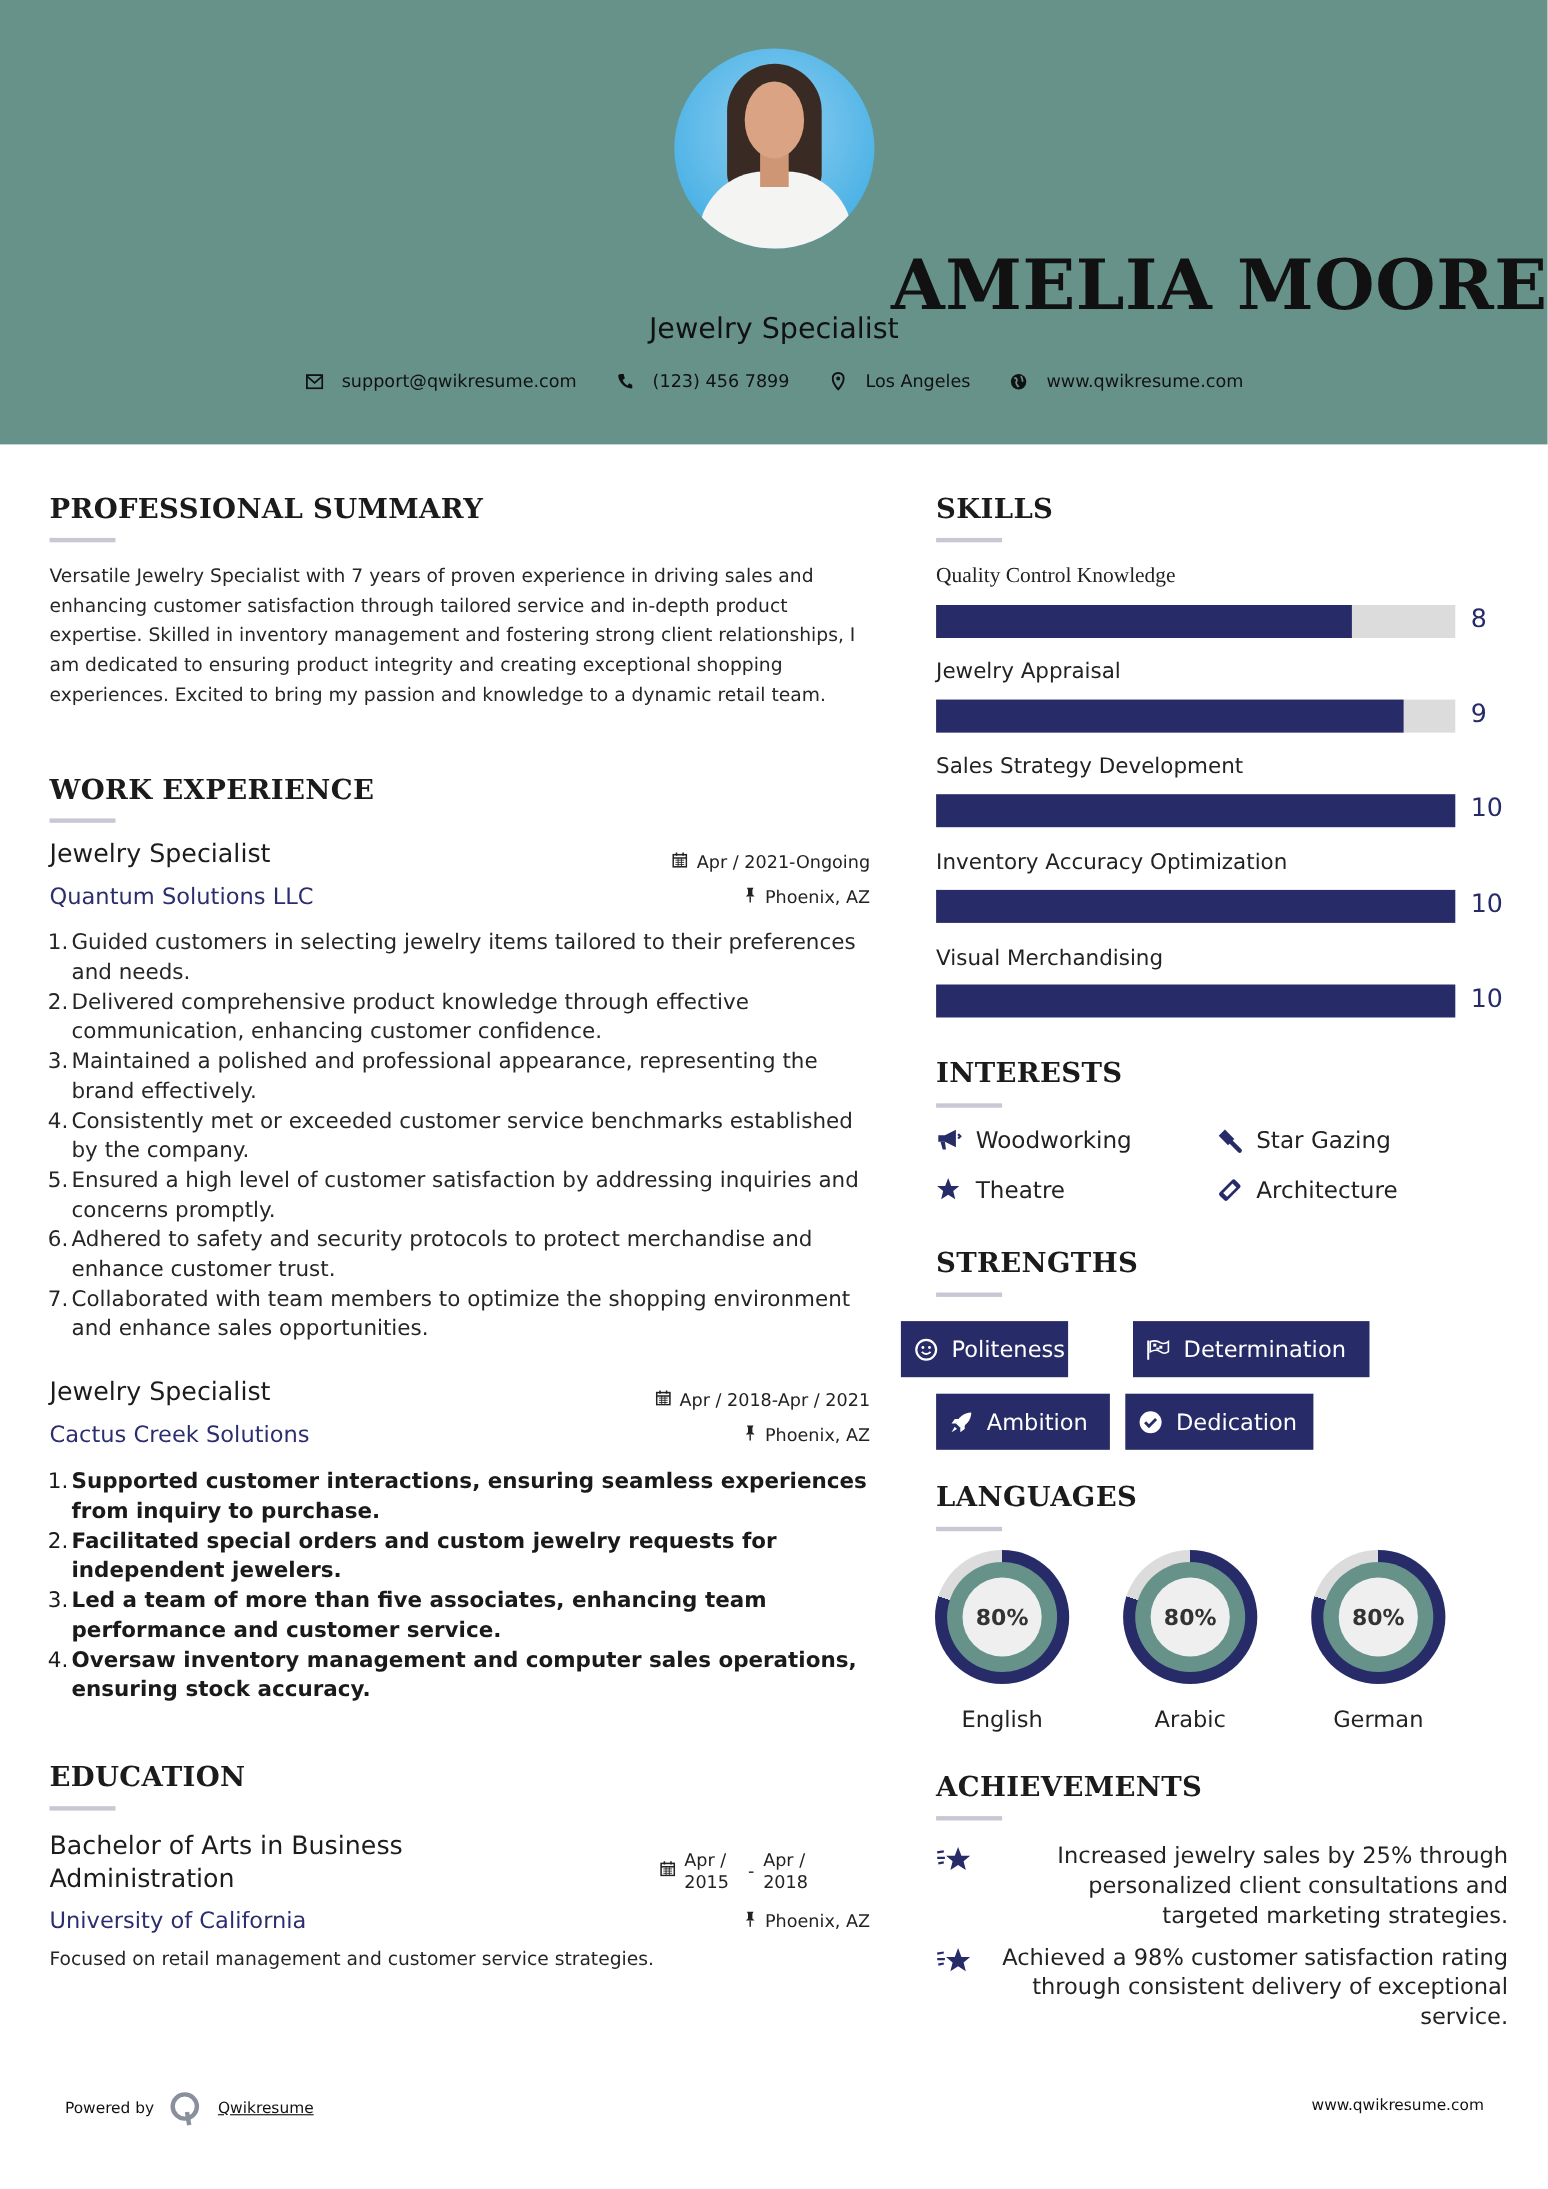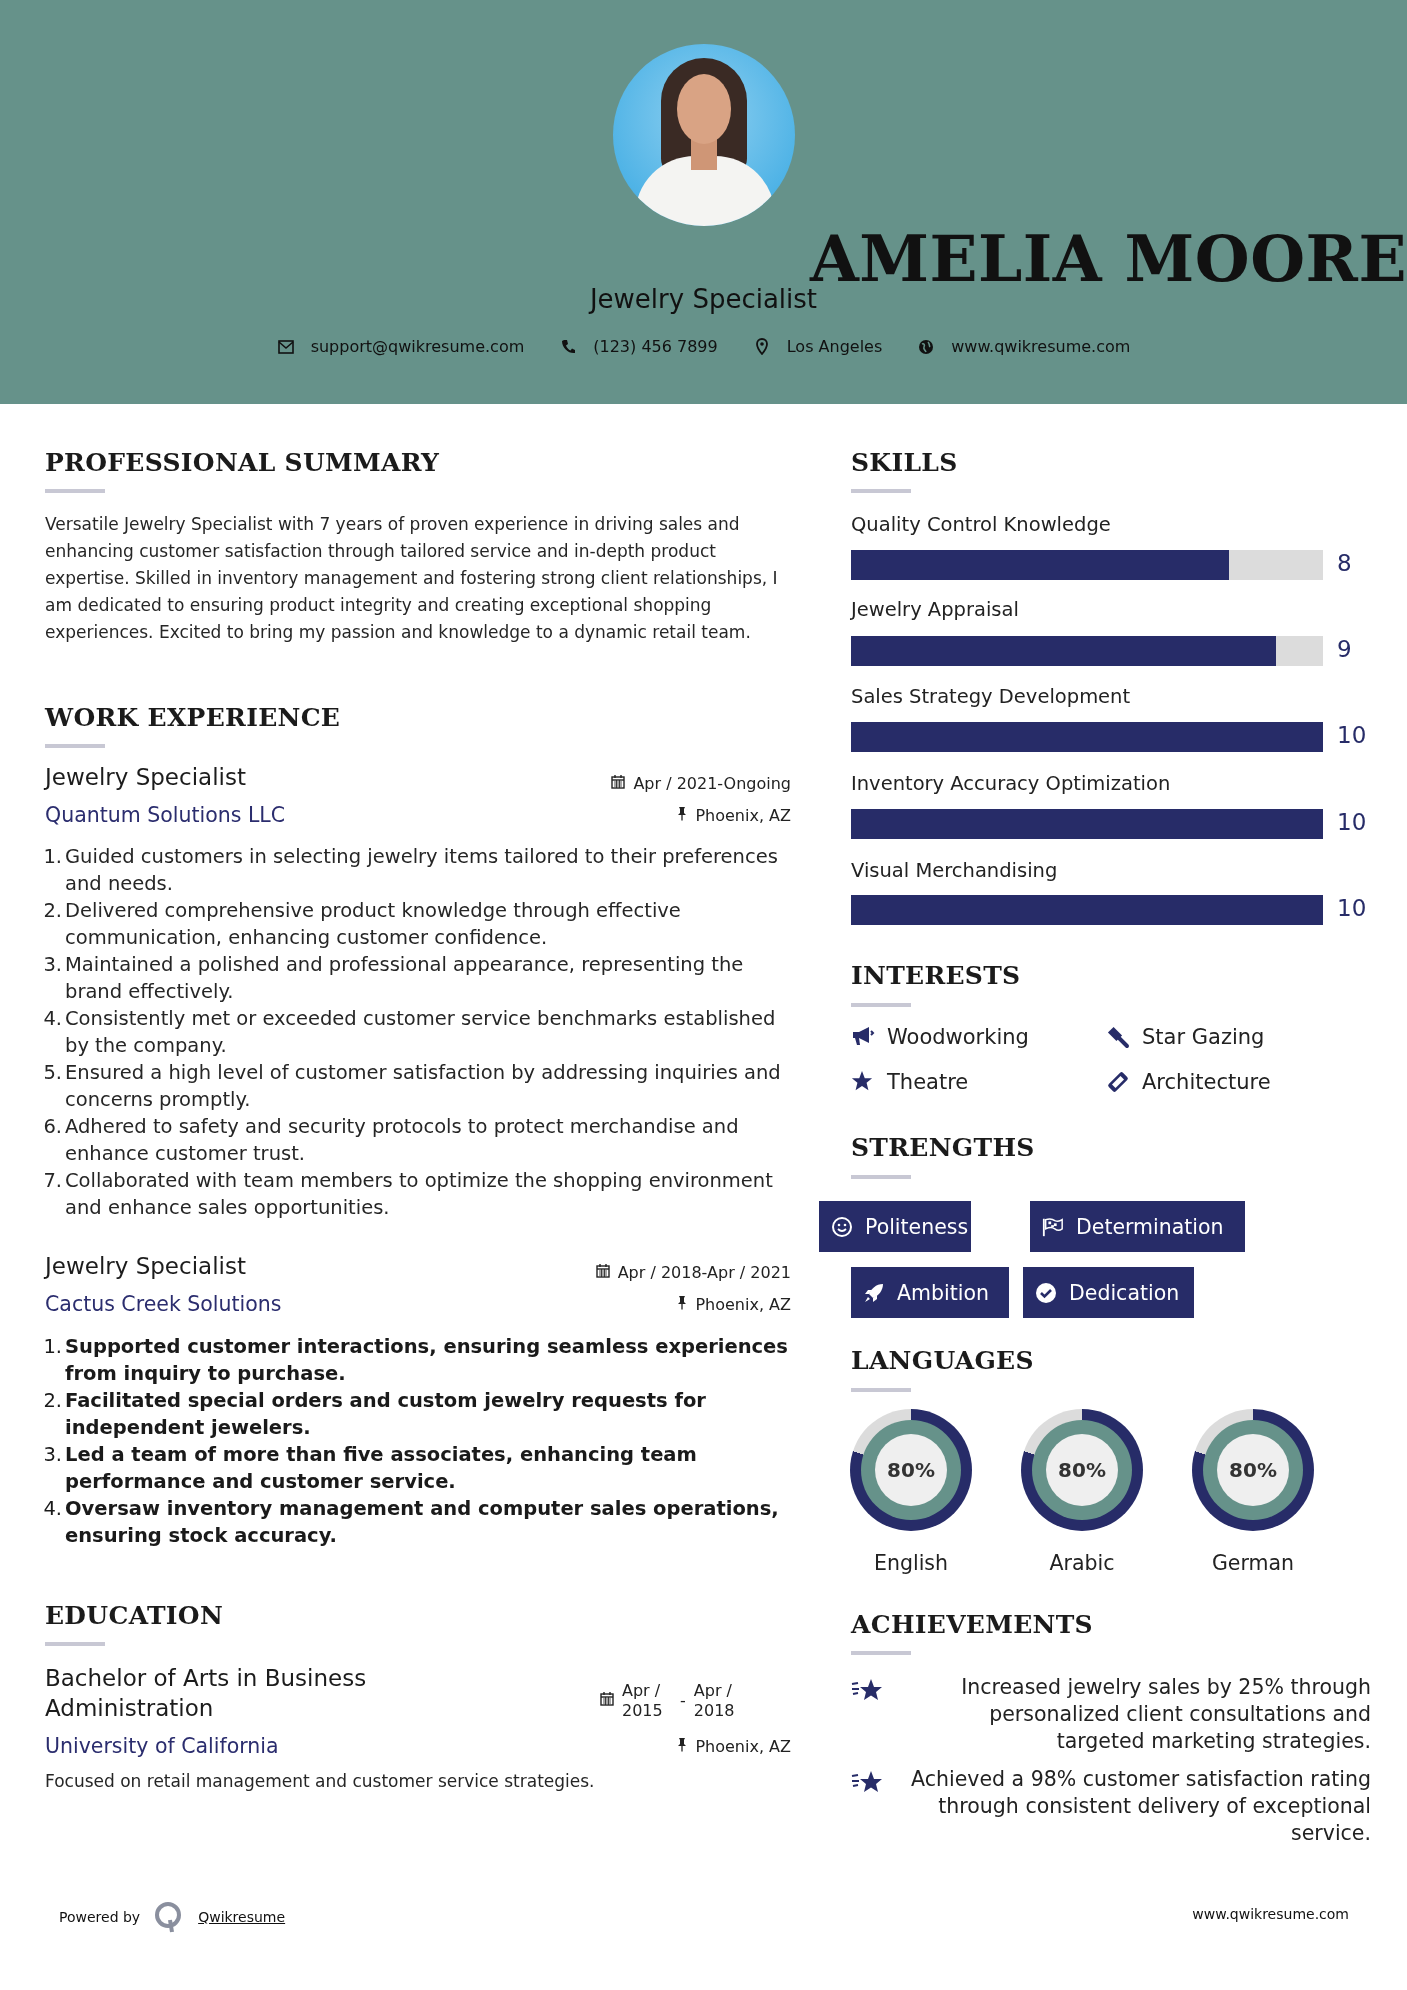--- a/index.html
+++ b/index.html
@@ -227,21 +227,21 @@
         <path d="M2 1 H8 L7 3 V7 L9 9 H1 L3 7 V3 Z" fill="#222"></path>
         <line x1="5" y1="9" x2="5" y2="14.5" stroke="#222" stroke-width="1.3"></line>
       </svg></span>
   <span>Phoenix, AZ</span>
 </div>
 <div class="para" style="left:45px; top:1768px; width:760px;">Focused on retail management and customer service strategies.</div>
 
 <div class="sec-title" style="left:851px; top:448px;">SKILLS</div>
 <div class="sec-line" style="left:851px; top:489px;"></div>
 
-<div class="skill-name" style="left:851px; top:513px;">Quality Control Knowledge</div>
+<div class="skill-name" style="left:851px; top:513px;font-family:Liberation Serif, serif;">Quality Control Knowledge</div>
 <div class="bar-track" style="top:550px;">
     <div class="bar-fill" style="width:80%;"></div>
   </div>
 <div class="bar-val" style="top:550px;">8</div>
 
 <div class="skill-name" style="left:851px; top:598px;">Jewelry Appraisal</div>
 <div class="bar-track" style="top:636px;">
     <div class="bar-fill" style="width:90%;"></div>
   </div>
 <div class="bar-val" style="top:636px;">9</div>

